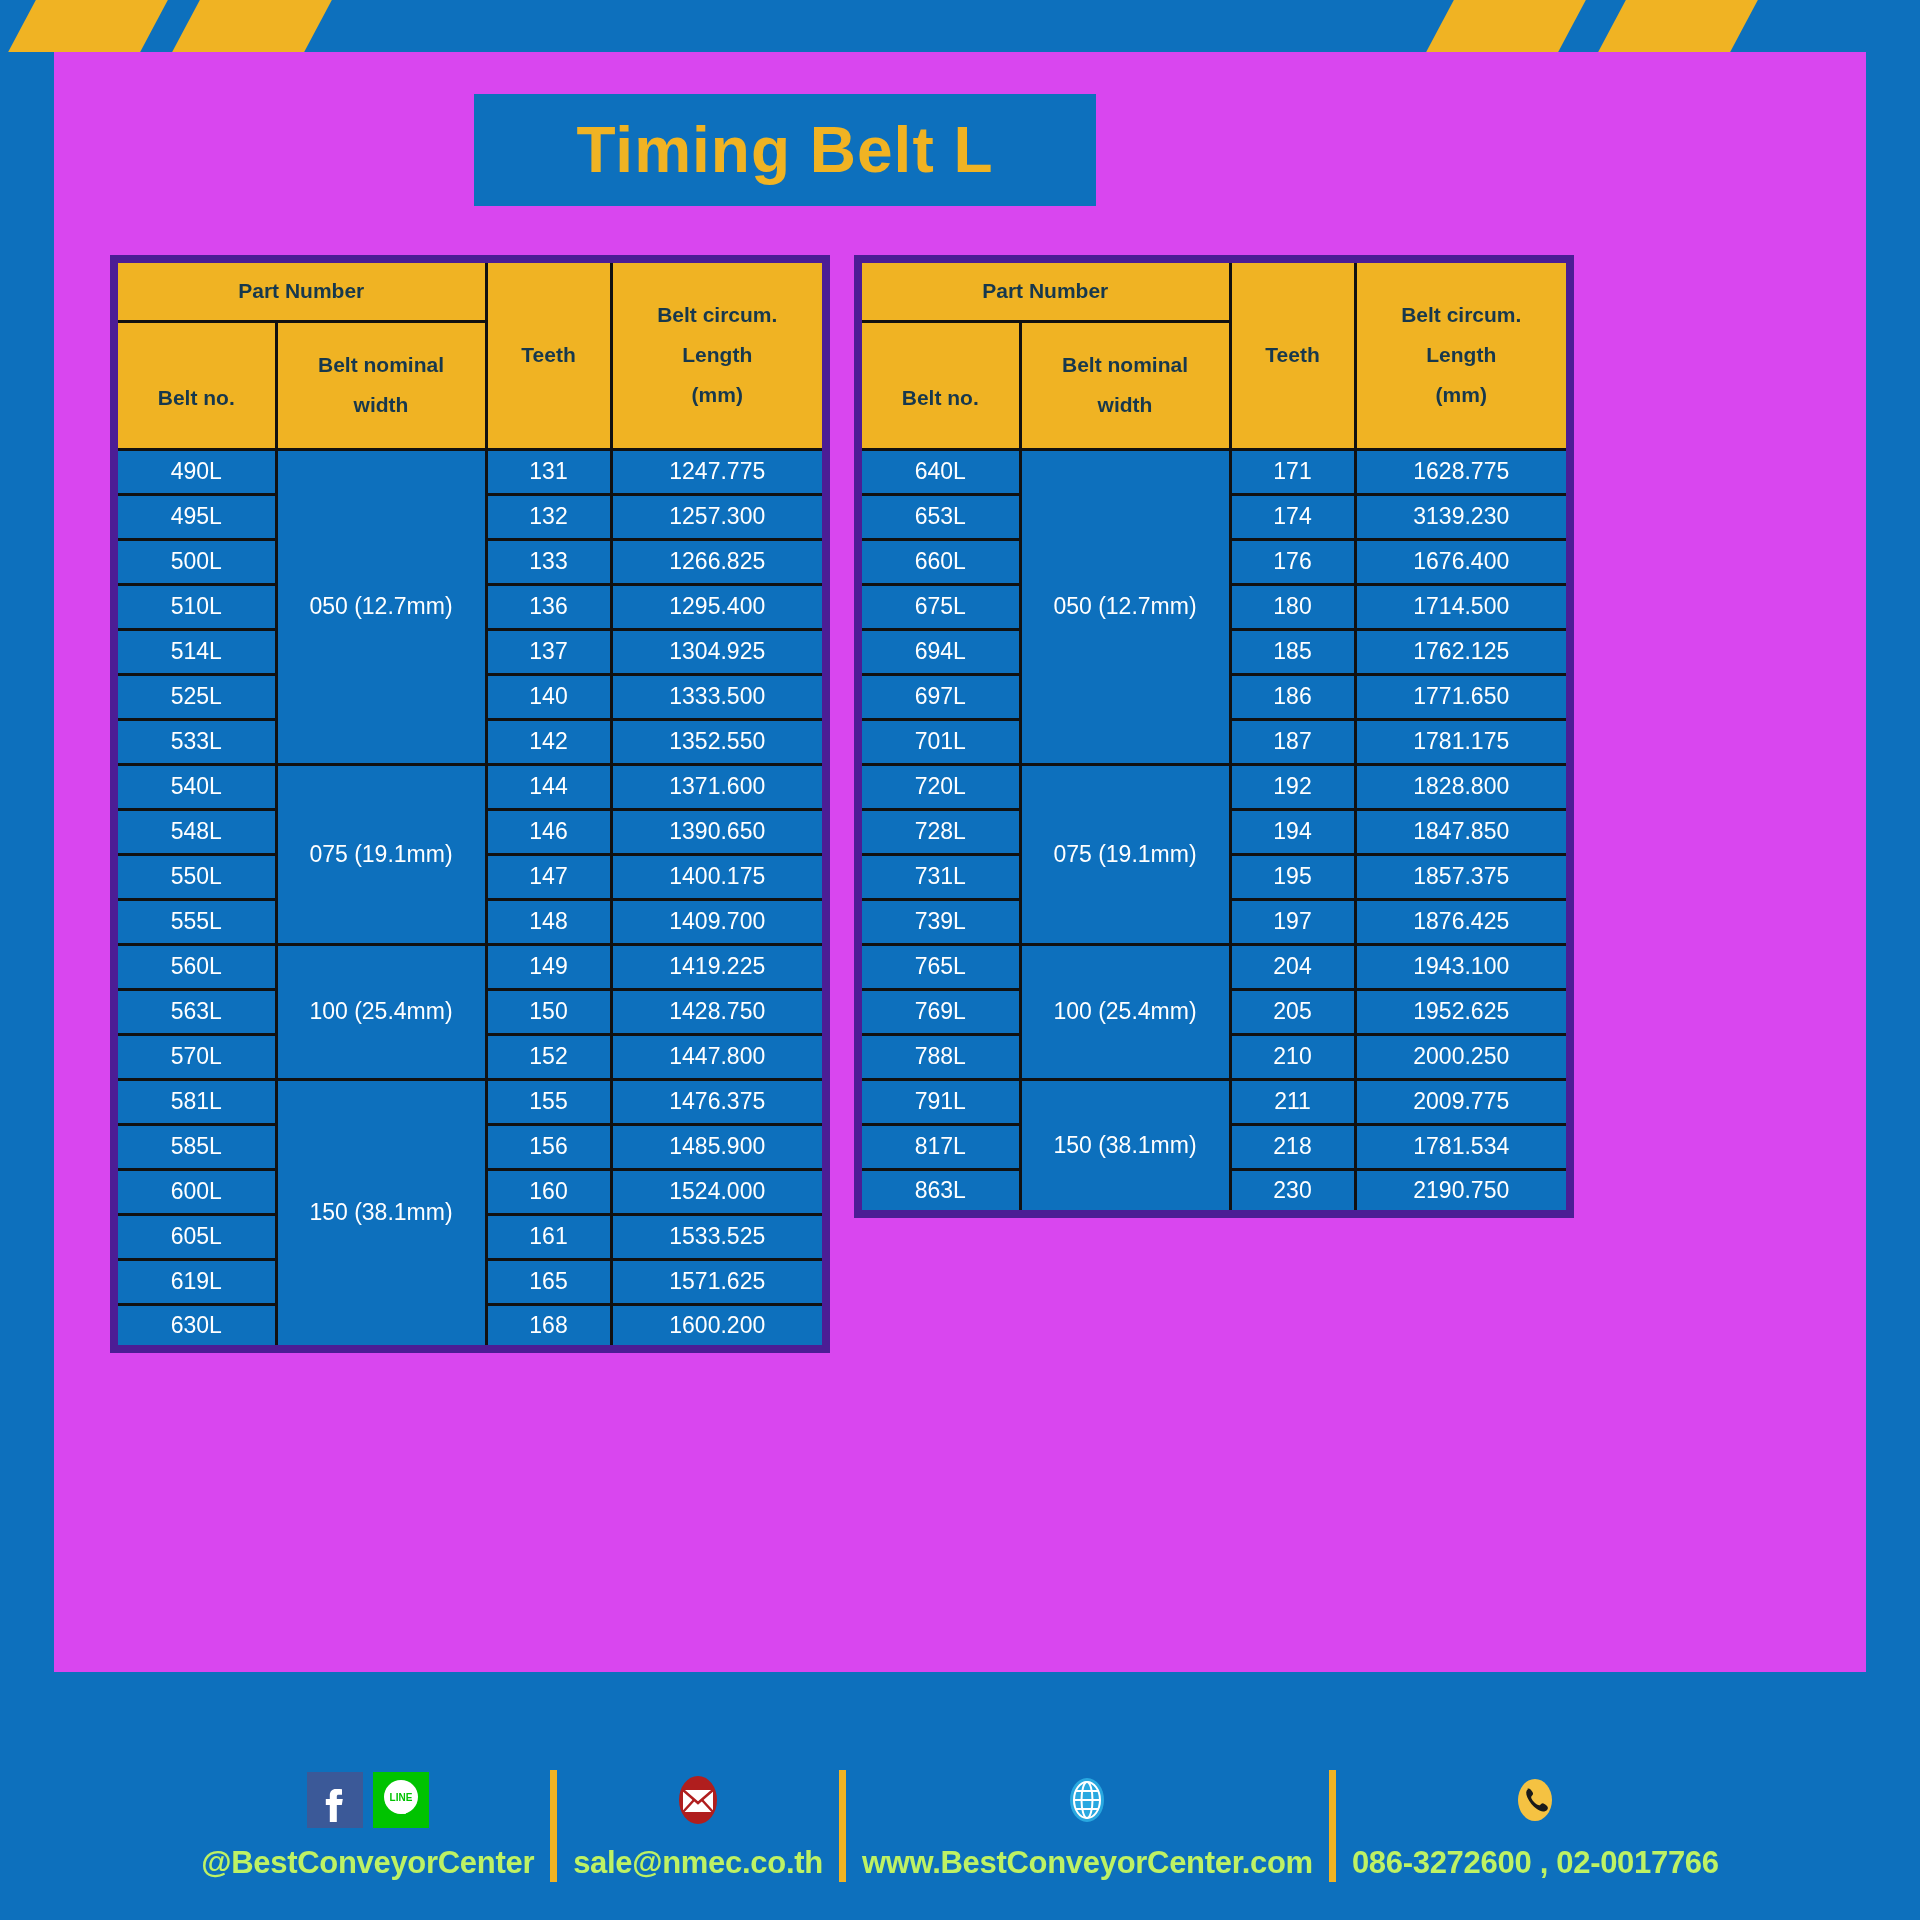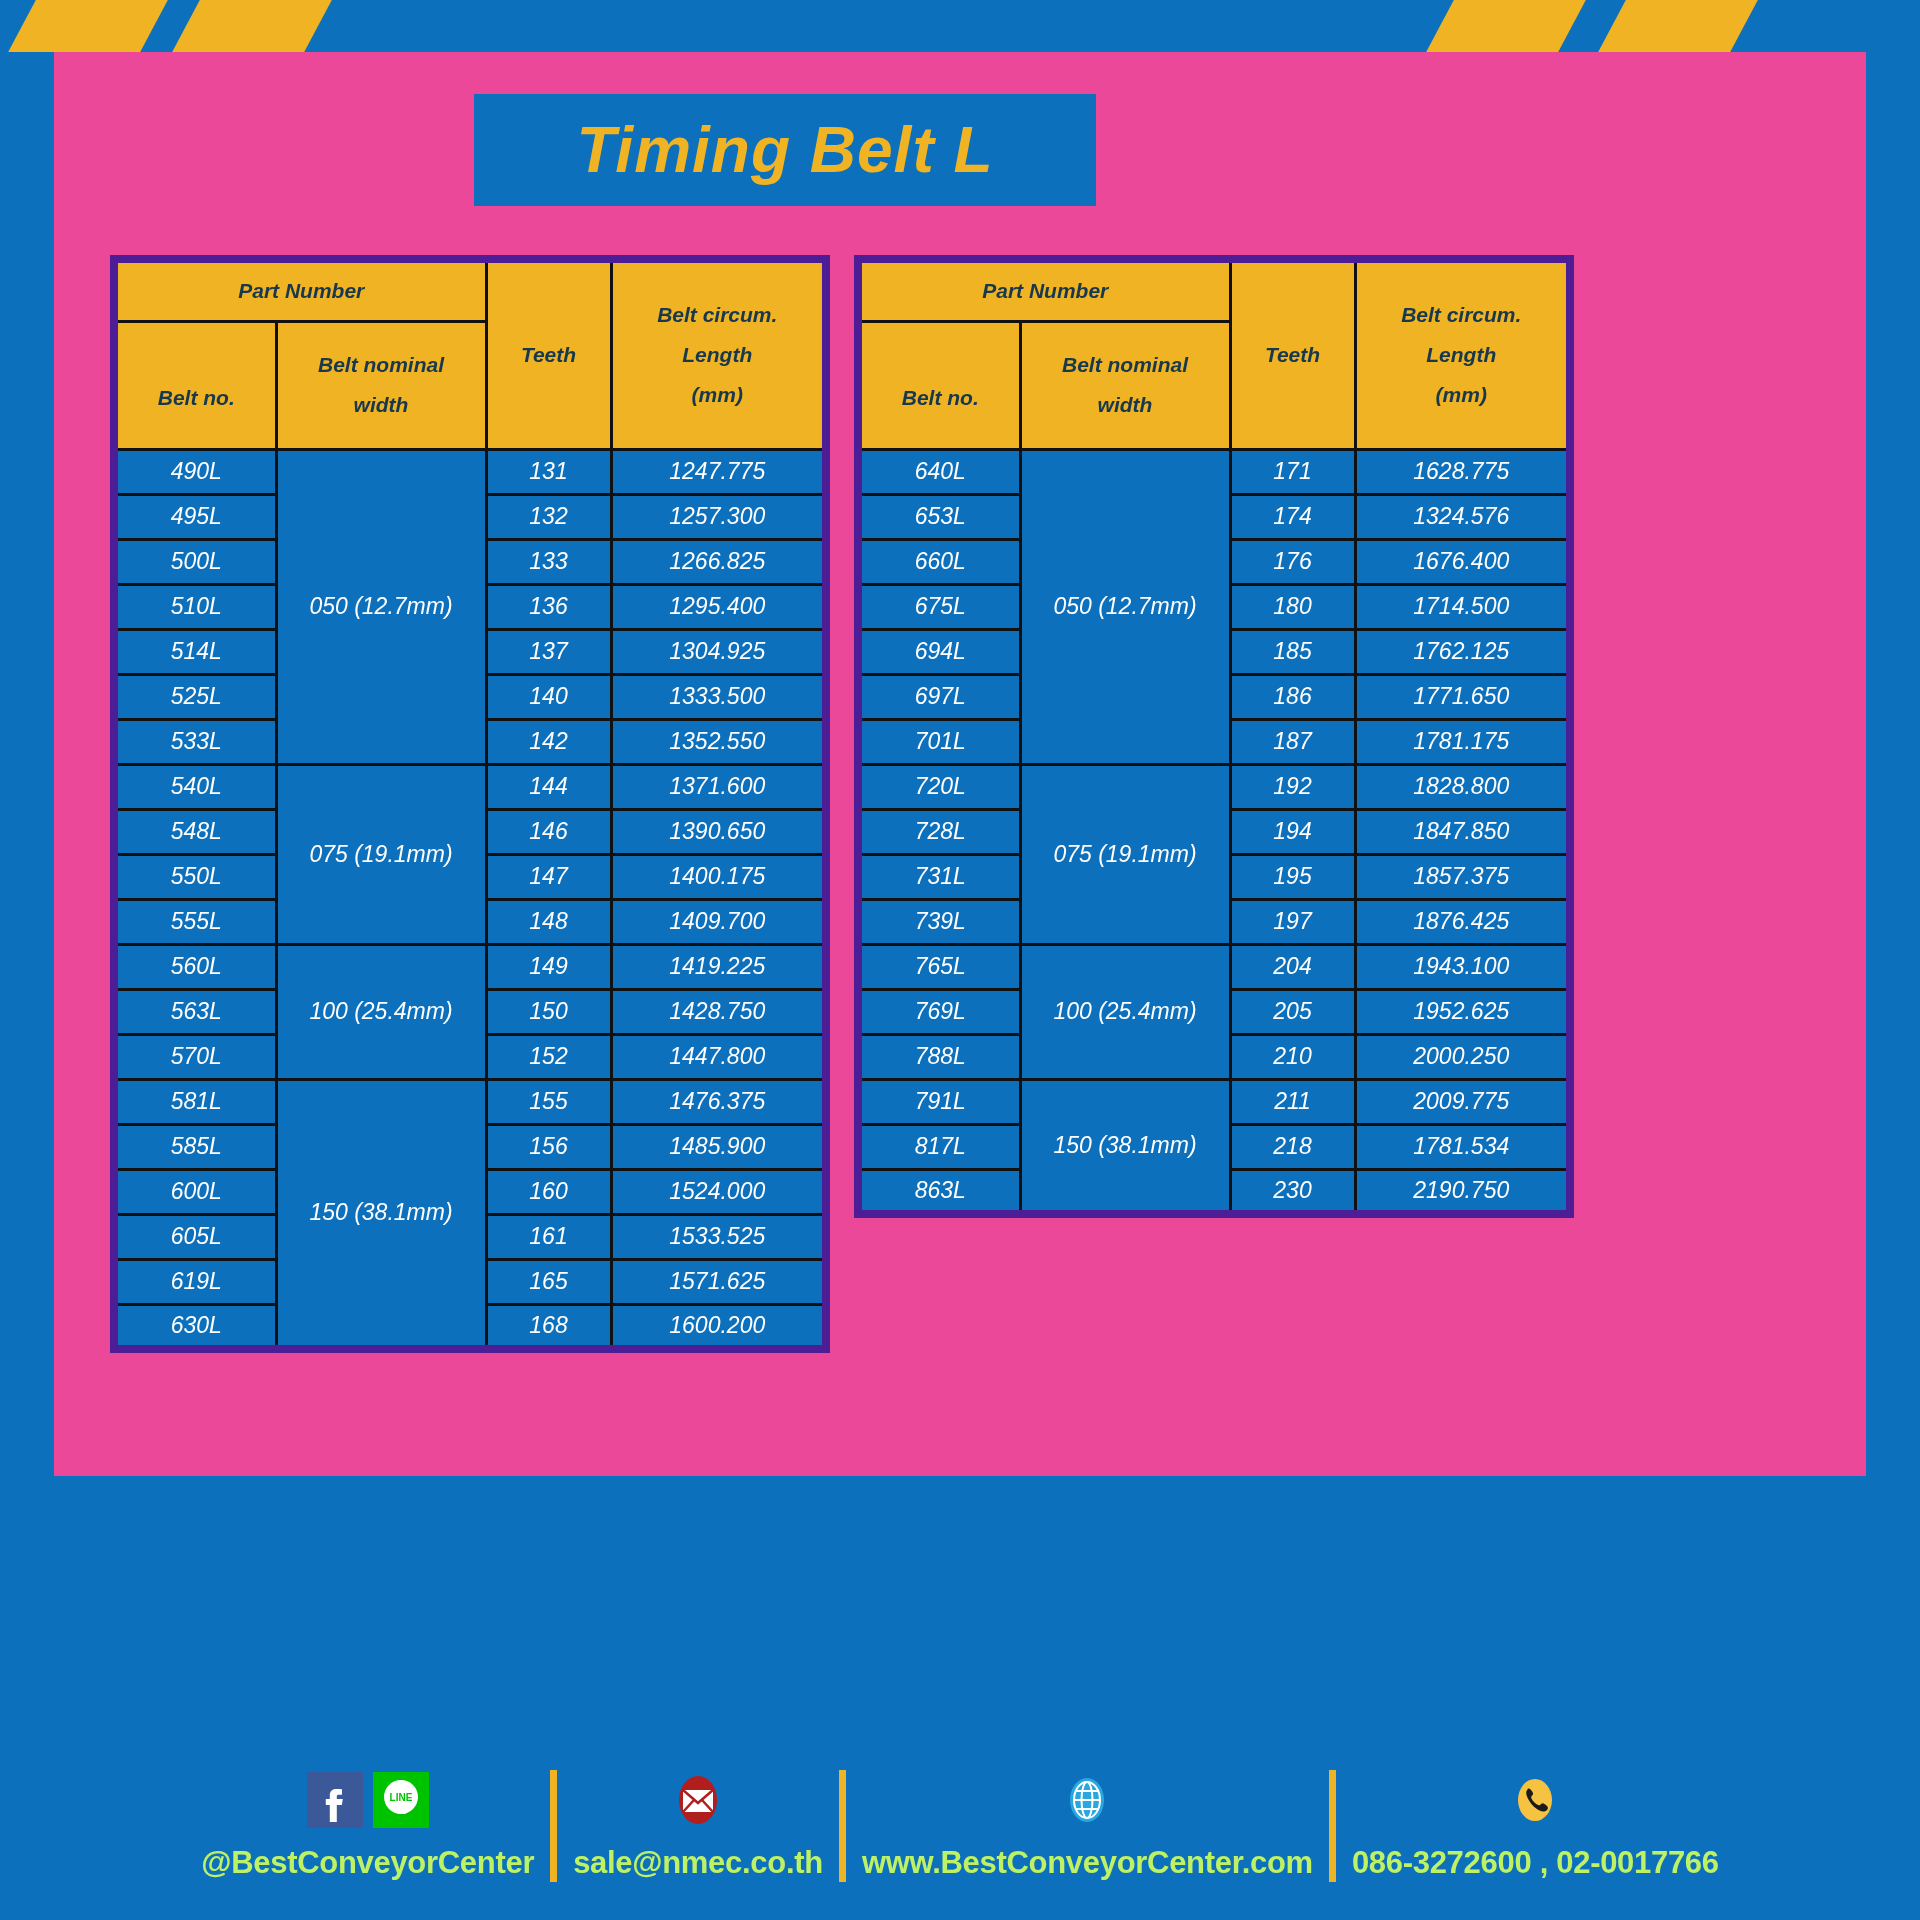--- a/index.html
+++ b/index.html
@@ -39,23 +39,22 @@
   .chev.c2 { left: 186px; }
   .chev.c3 { left: 1440px; }
   .chev.c4 { left: 1612px; }
 
   
   .card {
     position: absolute;
     left: 54px;
     top: 52px;
     width: 1812px;
-    height: 1424px;
-    background: #ec4899;
-    font-style: italic;
+    height: 1620px;
+    background: #d946ef;
   }
 
   
   .title-box {
     position: absolute;
     left: 420px;
     top: 42px;
     width: 622px;
     height: 112px;
     background: #0d70bd;
@@ -354,21 +353,21 @@
         <tbody>
           <tr>
             <td>640L</td>
             <td class="width-cell" rowspan="7">050 (12.7mm)</td>
             <td>171</td>
             <td>1628.775</td>
           </tr>
           <tr>
             <td>653L</td>
             <td>174</td>
-            <td>1324.576</td>
+            <td>3139.230</td>
           </tr>
           <tr>
             <td>660L</td>
             <td>176</td>
             <td>1676.400</td>
           </tr>
           <tr>
             <td>675L</td>
             <td>180</td>
             <td>1714.500</td>

